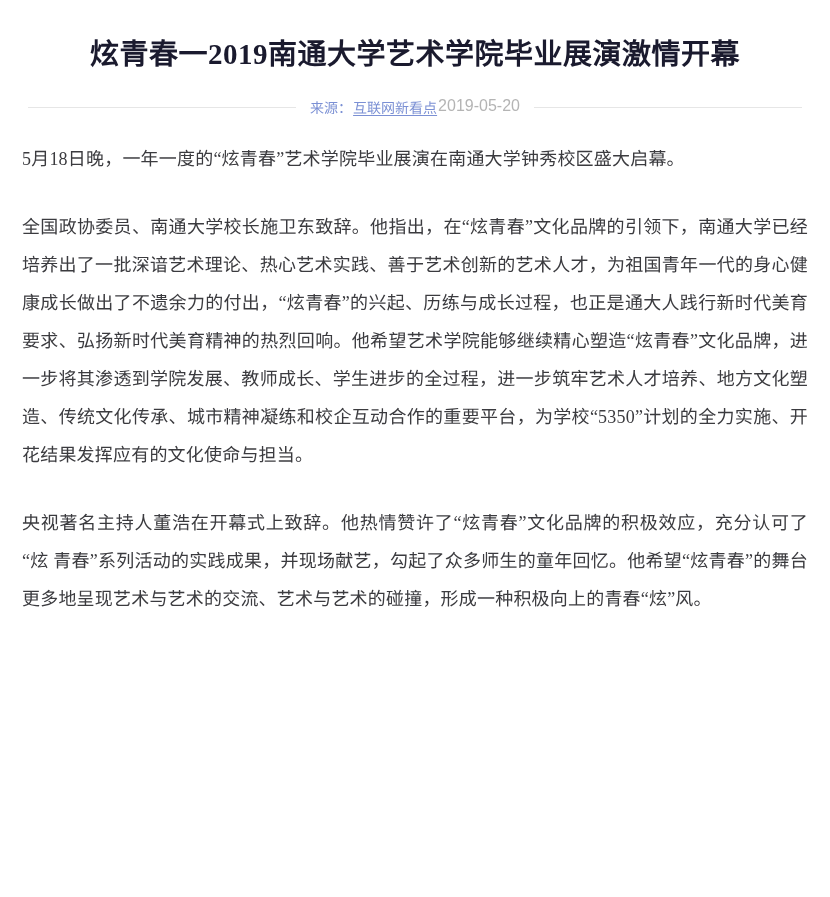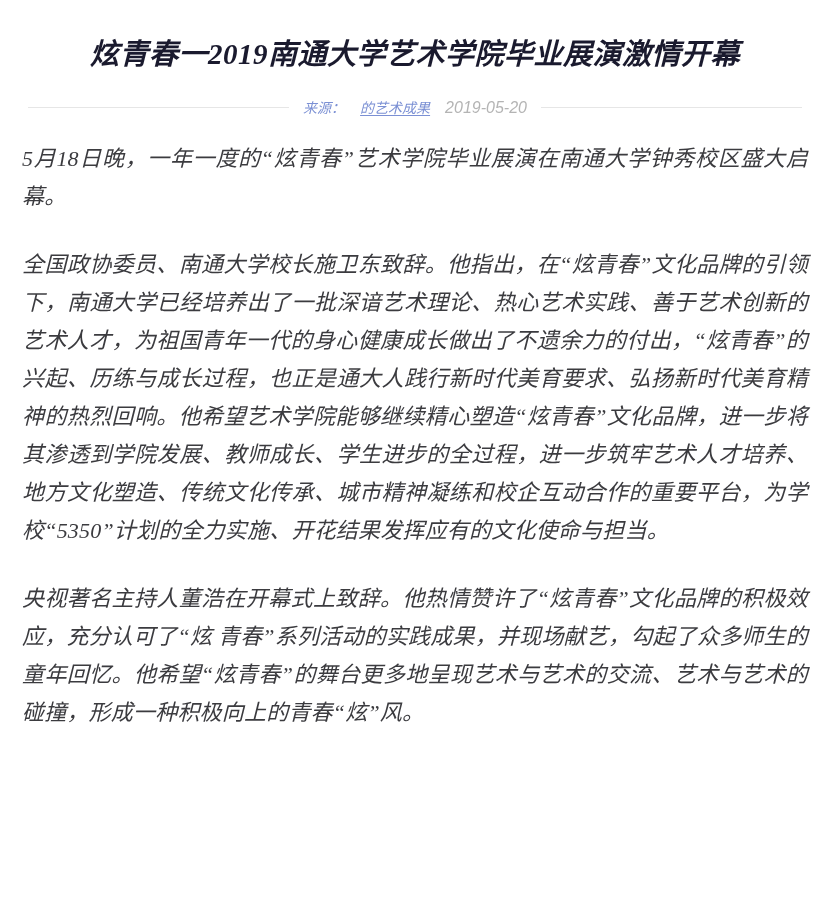--- a/index.html
+++ b/index.html
@@ -14,21 +14,20 @@
     overflow: hidden;
     font-family: "Liberation Serif", "DejaVu Serif", serif;
     -webkit-font-smoothing: antialiased;
   }
 
   .page {
     width: 830px;
     box-sizing: border-box;
     padding: 0;
     background: #fff;
-    font-style: italic;
   }
 
   
   .article-title {
     margin: 0;
     padding: 34px 40px 0 40px;
     text-align: center;
     font-family: "Liberation Serif", "DejaVu Serif", serif;
     font-weight: bold;
     font-size: 29px;
@@ -54,22 +53,22 @@
     top: 50%;
     height: 1px;
     background: #e6e6e6;
   }
   .meta-inner {
     position: relative;
     z-index: 2;
     background: #ffffff;
     padding: 0 14px;
     display: flex;
-    align-items: flex-end;
-    gap: 15px;
+    align-items: flex-start;
+    gap: 1px;
     white-space: nowrap;
   }
   .meta-source-label {
     font-family: "Liberation Sans", "DejaVu Sans", sans-serif;
     font-size: 14px;
     color: #7b90d4;
   }
   .meta-source-name {
     font-family: "Liberation Sans", "DejaVu Sans", sans-serif;
     font-size: 14px;
@@ -85,42 +84,42 @@
   }
 
   
   .article-body {
     padding: 0 22px 0 22px;
     margin-top: 22px;
   }
   .para {
     margin: 0 0 30px 0;
     font-family: "Liberation Serif", "DejaVu Serif", serif;
-    font-size: 22px;
+    font-size: 18px;
     line-height: 38px;
     color: #3b3b3f;
     text-align: justify;
     text-justify: inter-ideograph;
     word-break: break-all;
     letter-spacing: 0.2px;
   }
   .para:last-child { margin-bottom: 0; }
 </style>
 </head>
 <body>
 
 <div class="page">
 
   <h1 class="article-title">炫青春一2019南通大学艺术学院毕业展演激情开幕</h1>
 
   <div class="meta-row">
     <div class="meta-rule"></div>
     <div class="meta-inner">
       <span class="meta-source-label">来源：</span>
-      <span class="meta-source-name">的艺术成果</span>
+      <span class="meta-source-name">互联网新看点</span>
       <span class="meta-date">2019-05-20</span>
     </div>
   </div>
 
   <div class="article-body">
     <p class="para">5月18日晚，一年一度的“炫青春”艺术学院毕业展演在南通大学钟秀校区盛大启幕。</p>
     <p class="para">全国政协委员、南通大学校长施卫东致辞。他指出，在“炫青春”文化品牌的引领下，南通大学已经培养出了一批深谙艺术理论、热心艺术实践、善于艺术创新的艺术人才，为祖国青年一代的身心健康成长做出了不遗余力的付出，“炫青春”的兴起、历练与成长过程，也正是通大人践行新时代美育要求、弘扬新时代美育精神的热烈回响。他希望艺术学院能够继续精心塑造“炫青春”文化品牌，进一步将其渗透到学院发展、教师成长、学生进步的全过程，进一步筑牢艺术人才培养、地方文化塑造、传统文化传承、城市精神凝练和校企互动合作的重要平台，为学校“5350”计划的全力实施、开花结果发挥应有的文化使命与担当。</p>
     <p class="para">央视著名主持人董浩在开幕式上致辞。他热情赞许了“炫青春”文化品牌的积极效应，充分认可了“炫 青春”系列活动的实践成果，并现场献艺，勾起了众多师生的童年回忆。他希望“炫青春”的舞台更多地呈现艺术与艺术的交流、艺术与艺术的碰撞，形成一种积极向上的青春“炫”风。</p>
   </div>
 

